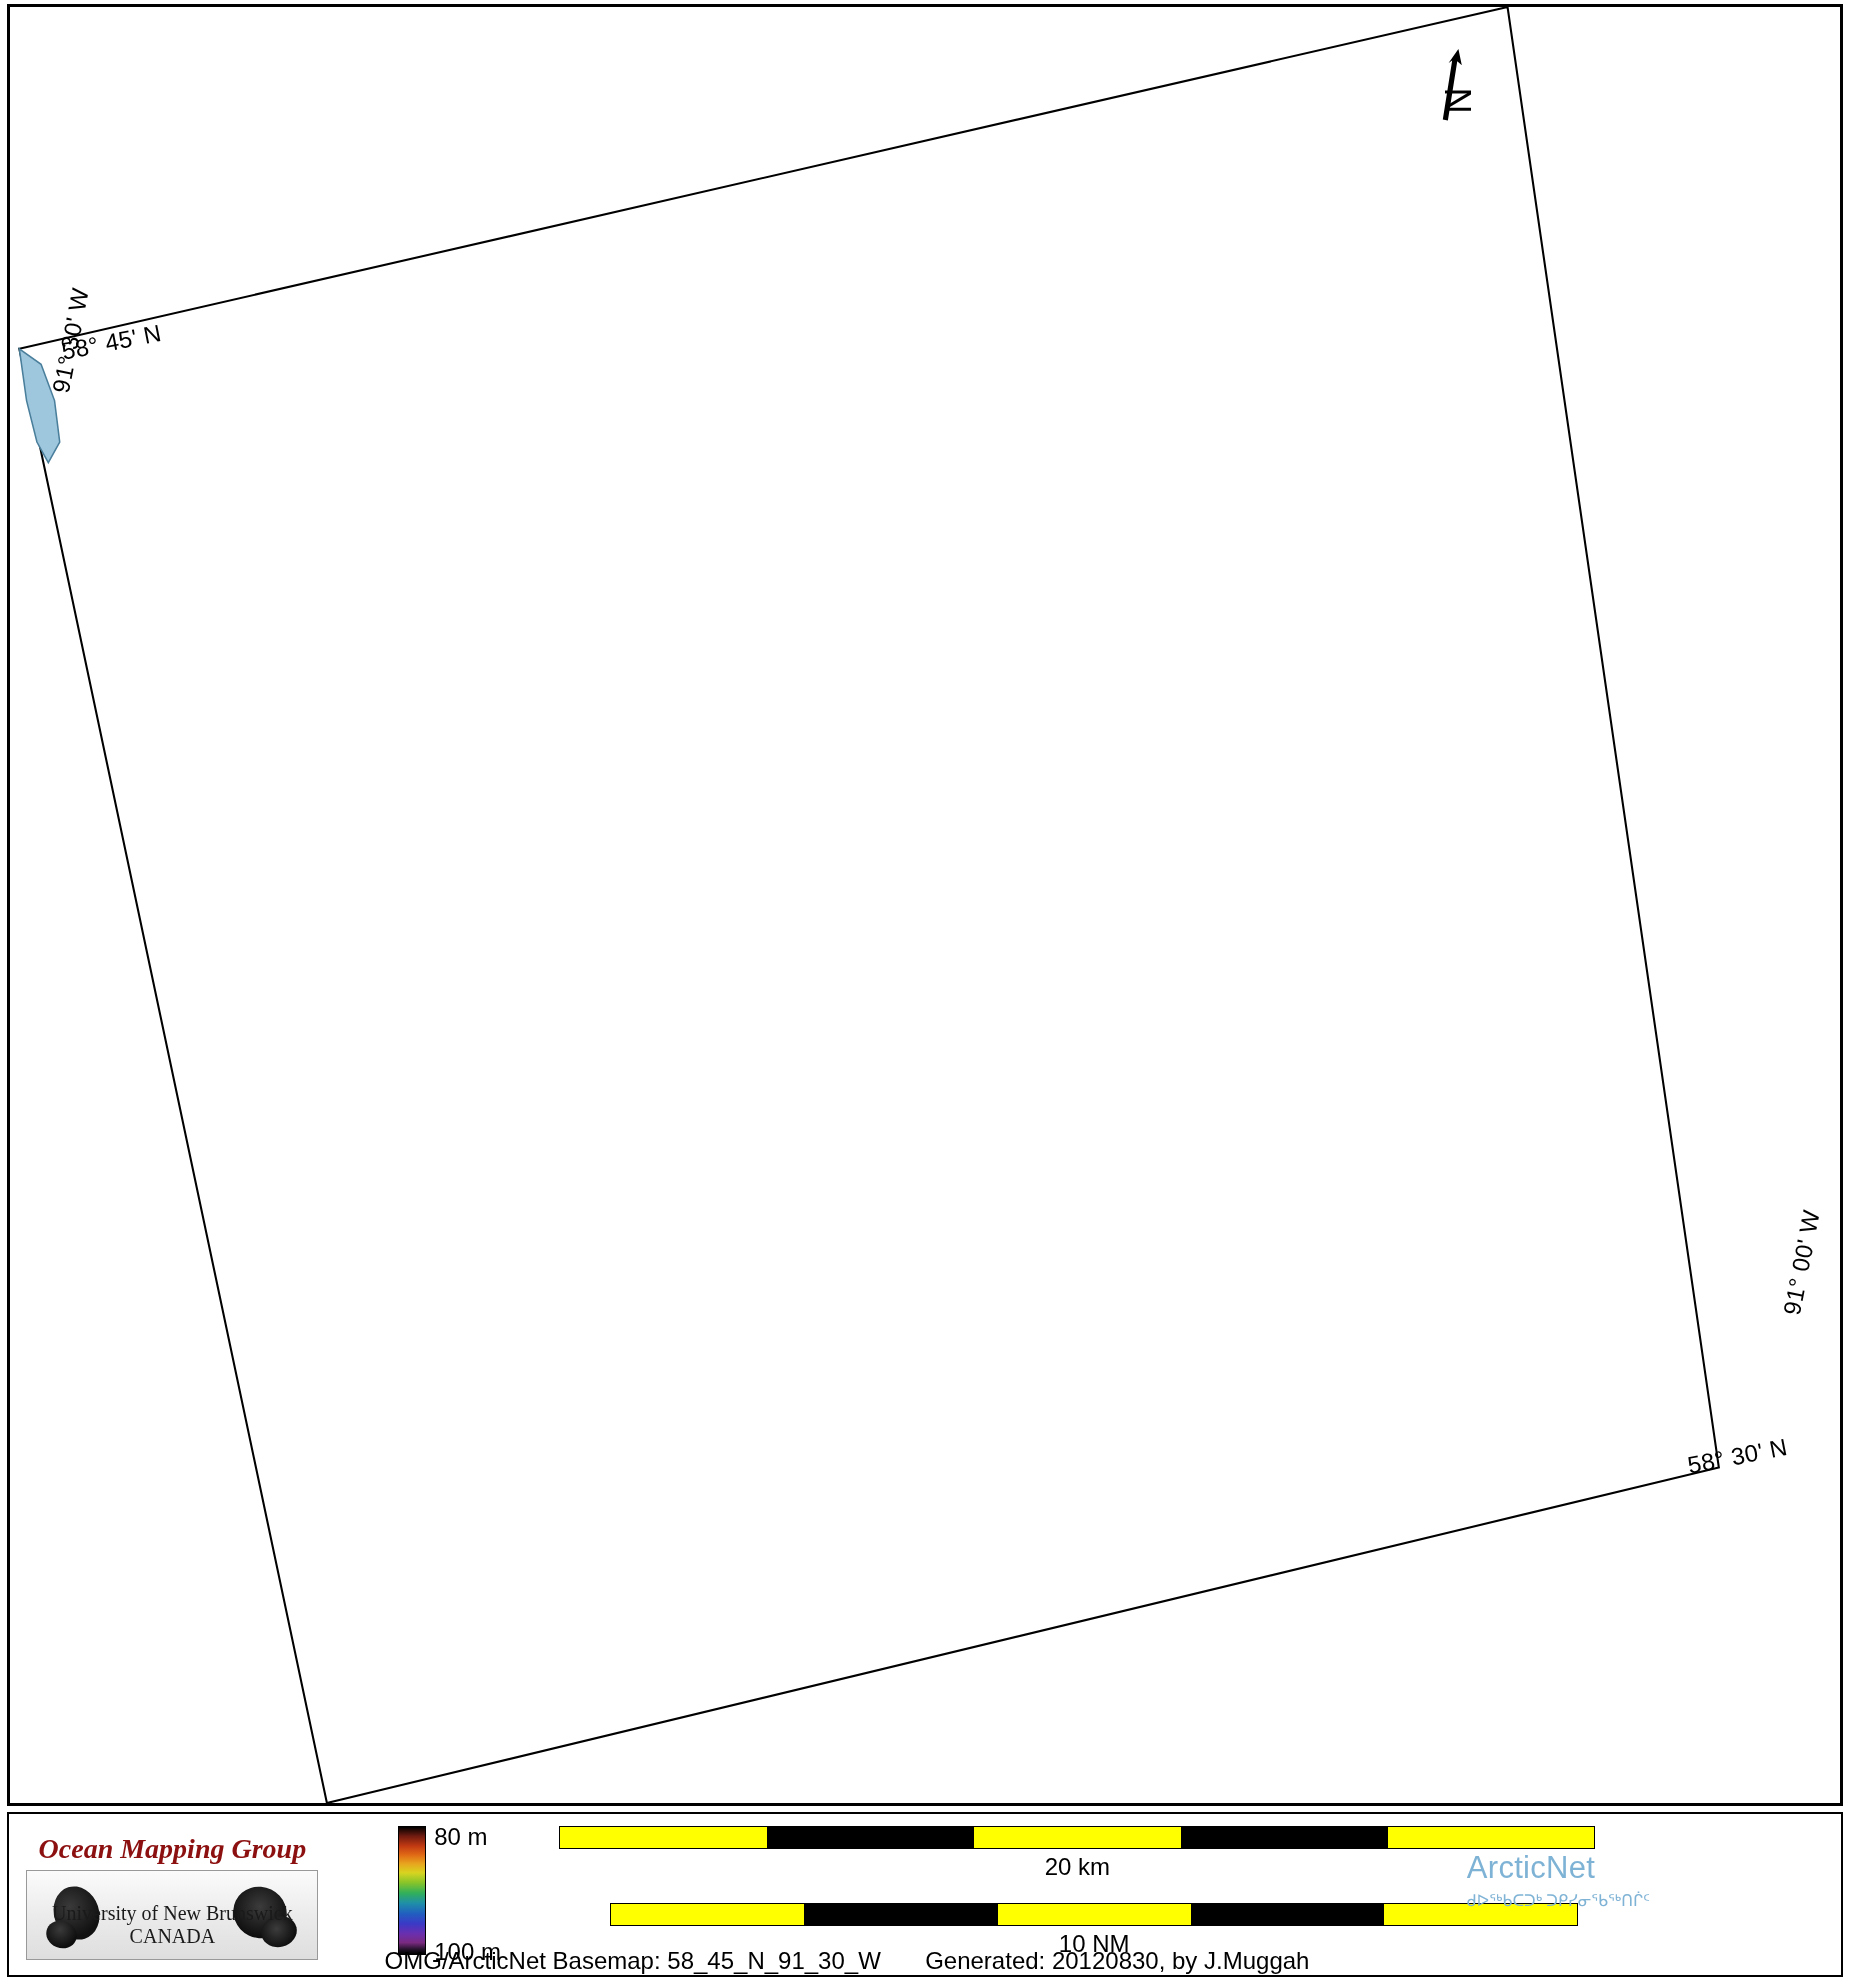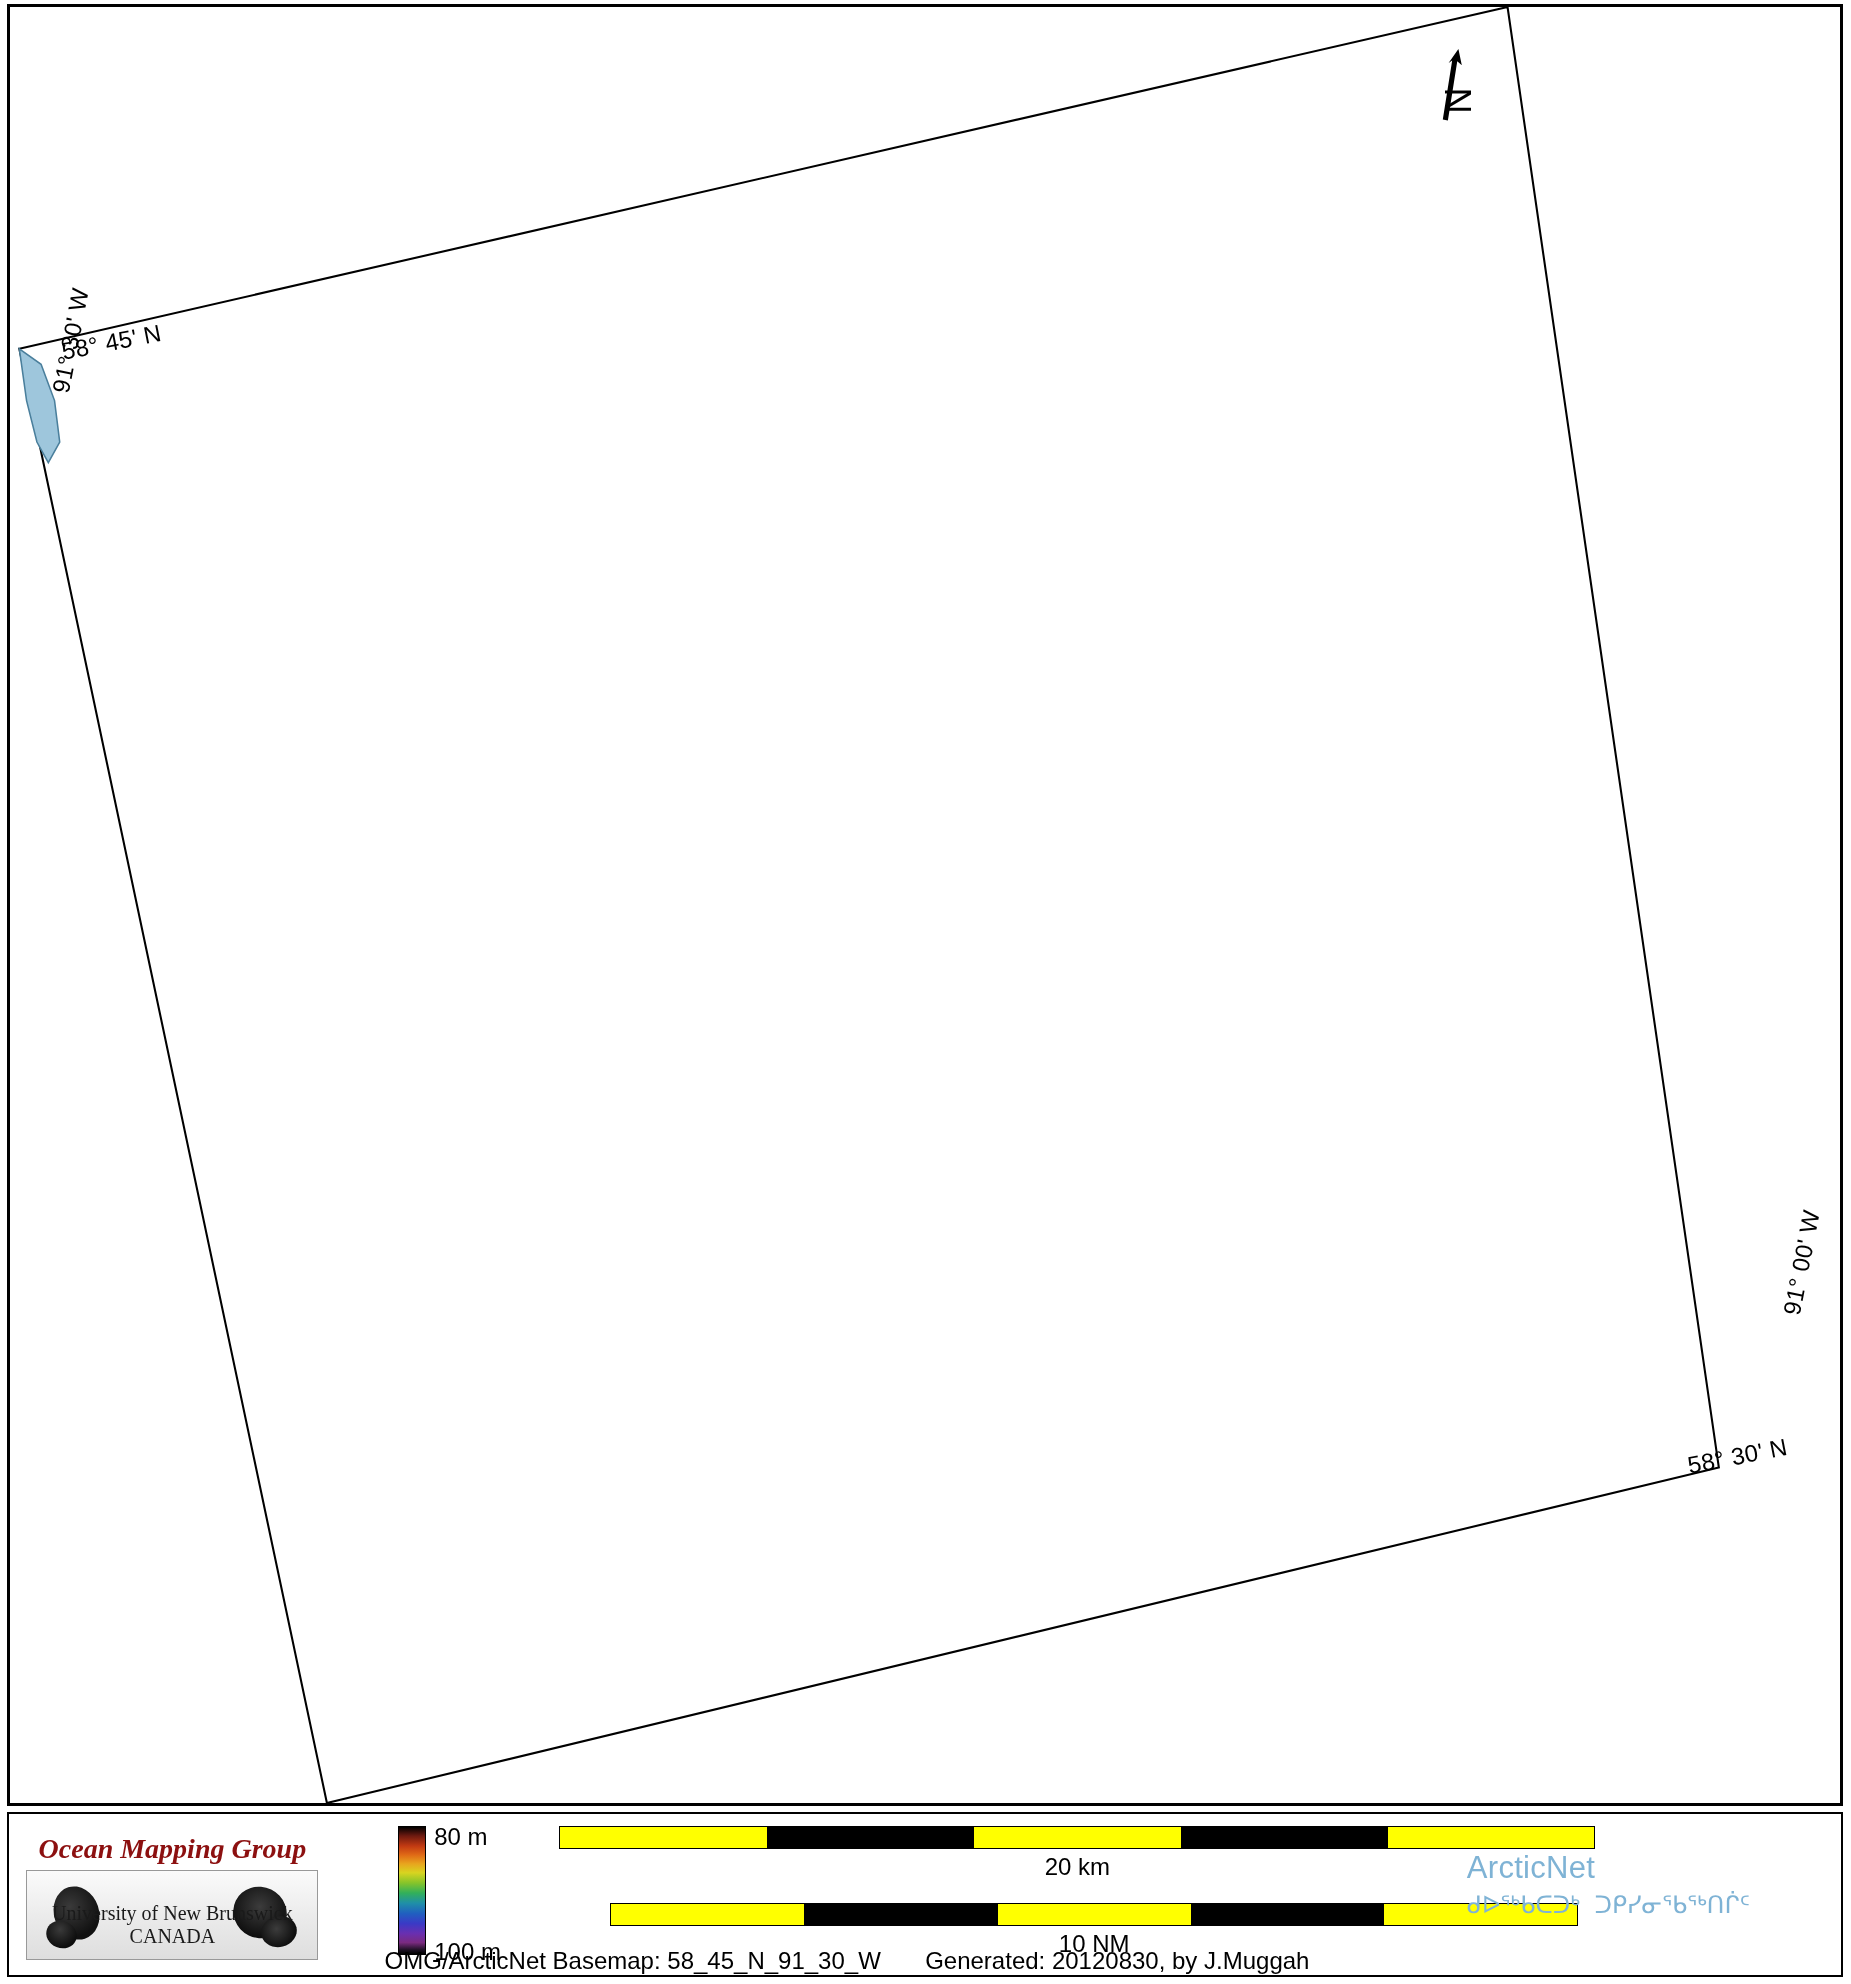--- a/index.html
+++ b/index.html
@@ -253,23 +253,23 @@
     text-align: left;
   }
   #arcticnet-name {
     font-size: 31px;
     color: #7fb3d5;
     font-family: "Liberation Sans", sans-serif;
     letter-spacing: 0.3px;
   }
   #arcticnet-inuktitut {
     margin-top: 5.2px;
-    font-size: 24px;
+    font-size: 16px;
     color: #7fb3d5;
-    font-family: Liberation Mono, monospace;
+    font-family: Liberation Serif, serif;
   }
 
   
   #footer-credit {
     position: absolute;
     left: 0;
     top: 1947px;
     width: 1694px;
     text-align: center;
     font-size: 24px;

